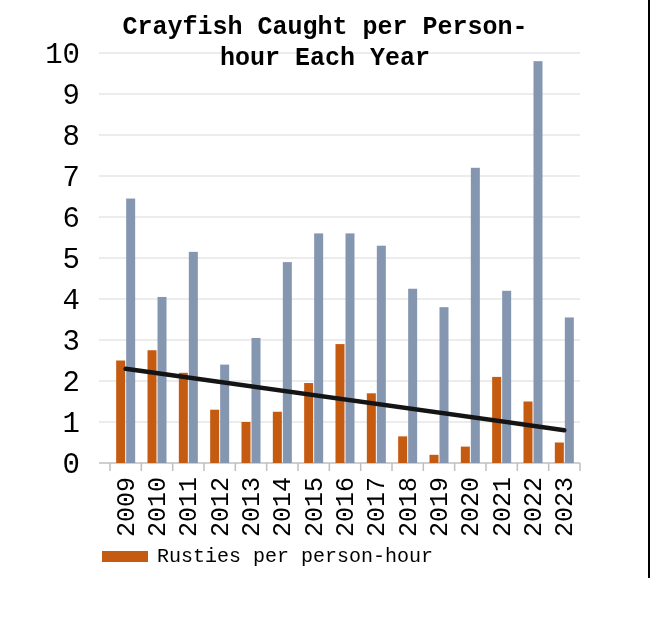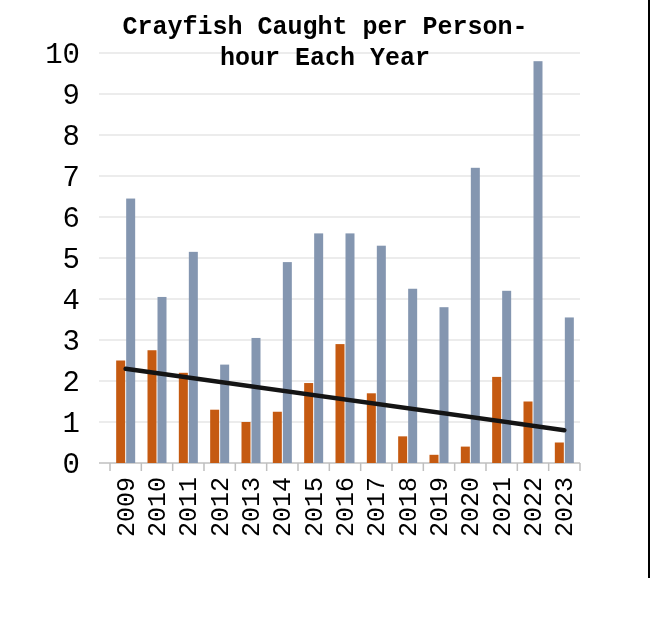--- a/index.html
+++ b/index.html
@@ -147,16 +147,20 @@
       <text x="384.3305" y="477" text-anchor="end" font-size="25" fill="#000" transform="rotate(-90 384.3305 477)">2017</text>
       <text x="415.6635" y="477" text-anchor="end" font-size="25" fill="#000" transform="rotate(-90 415.6635 477)">2018</text>
       <text x="446.99649999999997" y="477" text-anchor="end" font-size="25" fill="#000" transform="rotate(-90 446.99649999999997 477)">2019</text>
       <text x="478.3295" y="477" text-anchor="end" font-size="25" fill="#000" transform="rotate(-90 478.3295 477)">2020</text>
       <text x="509.66249999999997" y="477" text-anchor="end" font-size="25" fill="#000" transform="rotate(-90 509.66249999999997 477)">2021</text>
       <text x="540.9955" y="477" text-anchor="end" font-size="25" fill="#000" transform="rotate(-90 540.9955 477)">2022</text>
       <text x="572.3285" y="477" text-anchor="end" font-size="25" fill="#000" transform="rotate(-90 572.3285 477)">2023</text>
     </svg>
 
   <div class="legend">
+    <div class="legend-row">
+      <span class="legend-swatch" id="swatch-rusties" style="background: rgb(197, 90, 17);"></span>
+      <span class="legend-label">Rusties per person-hour</span>
+    </div>
   </div>
 
   <div class="right-border"></div>
 </div>
 
 </body></html>

